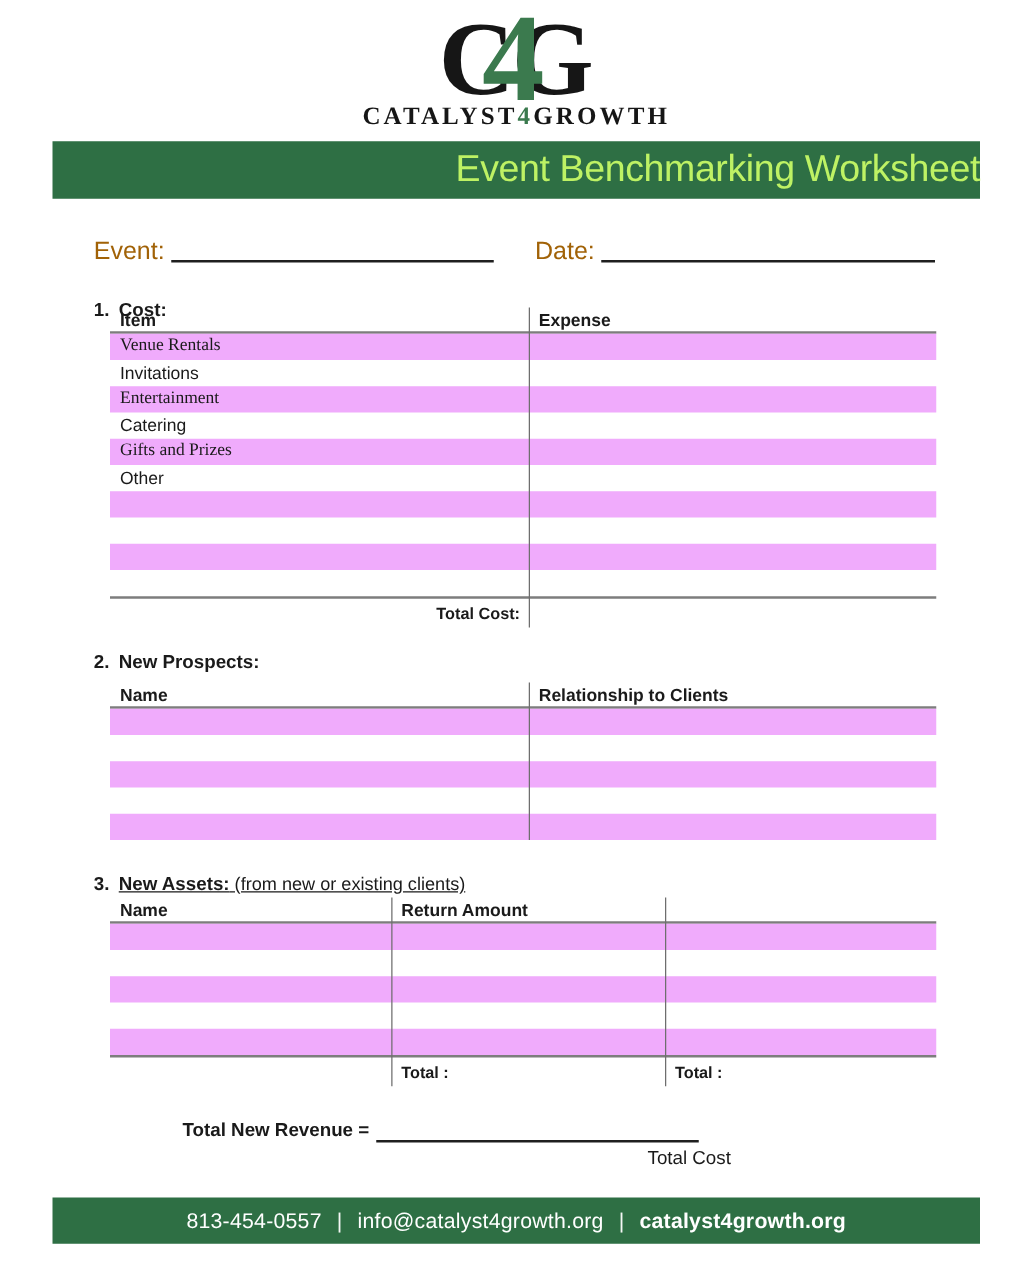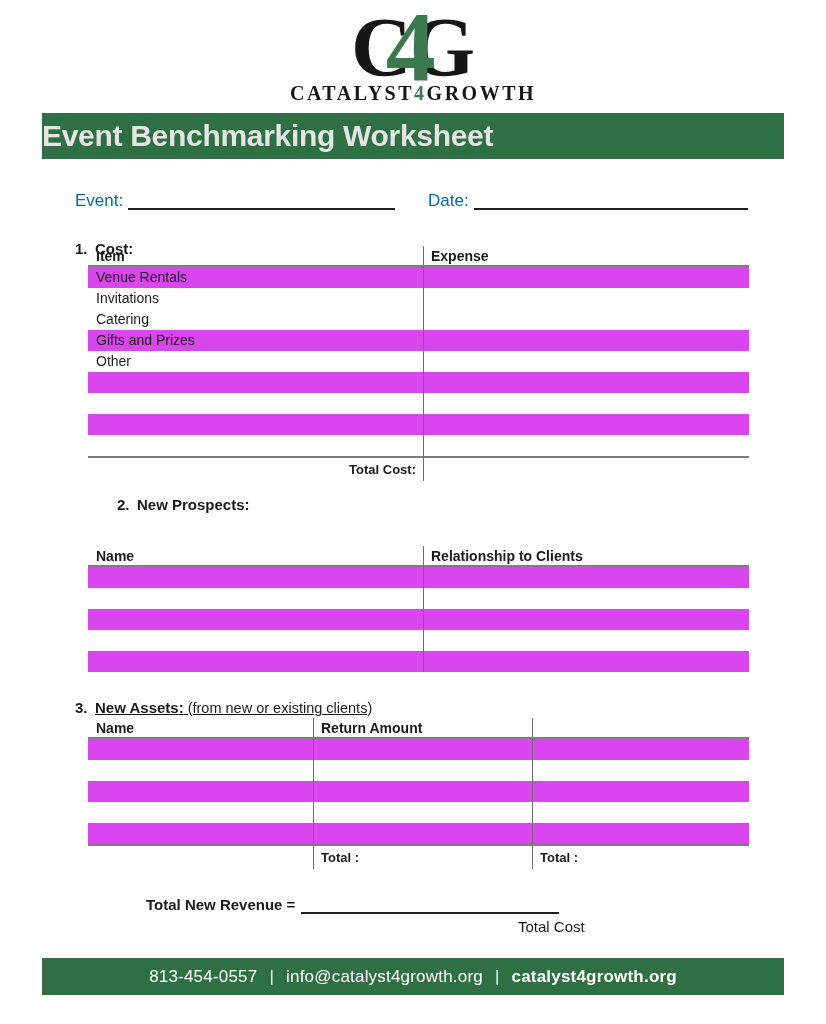--- a/index.html
+++ b/index.html
@@ -12,46 +12,46 @@
   .monogram { display:flex; justify-content:center; align-items:flex-start; height:86px;
               font-family:"Liberation Serif", serif; font-weight:bold; line-height:1; }
   .m-letter { font-size:84px; color:#161616; position:relative; z-index:1; }
   .m-four   { font-size:100px; color:#3b7a4e; position:relative; top:-9px; margin:0 -26px; z-index:2; }
   .wordmark { margin-top:-10px; font-family:"Liberation Serif", serif; font-weight:600;
               font-size:20px; letter-spacing:2.5px; color:#161616; }
   .wordmark .green4 { color:#3b7a4e; font-weight:bold; }
 
   
   .banner { position:absolute; top:113px; left:42px; width:742px; height:46px;
-            background:#2e6f44; color:#e5e5e5; text-align:left; line-height:46px;
-            font-size:30px; font-weight:bold; letter-spacing:-0.3px; }
+            background:#2e6f44; color:#bef264; text-align:right; line-height:46px;
+            font-size:30px; font-weight:normal; letter-spacing:-0.3px; }
   .footer { position:absolute; top:958px; left:42px; width:742px; height:37px;
             background:#2e6f44; color:#fff; display:flex; justify-content:center; align-items:center;
             font-size:17px; letter-spacing:0.2px; }
   .footer .sep { margin:0 12px; font-weight:normal; opacity:0.95; }
   .footer .bold { font-weight:bold; }
 
   
   .meta-row { position:absolute; top:192px; left:75px; width:673px; display:flex; gap:33px; }
   .meta-half { flex:1; display:flex; align-items:flex-end; }
-  .meta-label { font-size:17px; color:#0369a1; padding-right:5px; line-height:18px; }
+  .meta-label { font-size:20px; color:#a16207; padding-right:5px; line-height:18px; }
   .fill-line { flex:1; border-bottom:2px solid #1f1f1f; height:16px; }
 
   
   .sec-head { position:absolute; left:75px; font-size:15px; }
   .sec-num { font-weight:bold; display:inline-block; width:14px; }
   .sec-title { font-weight:bold; margin-left:6px; }
   .sec-sub { font-weight:normal; font-size:14.5px; }
 
   
   .wtable { position:absolute; left:88px; width:661px; }
   .thead { display:flex; height:21px; border-bottom:2px solid #7d7d7d; }
   .th { font-size:14px; font-weight:bold; line-height:20px; padding-left:8px; }
   .row { height:21px; }
-  .row.gray { background:#d946ef; }
+  .row.gray { background:#f0abfc;font-family:Liberation Serif, serif; }
   .rows-wrap.lined { border-bottom:2px solid #7d7d7d; }
   .vline { position:absolute; top:0; bottom:0; width:1px; background:#6e6e6e; }
   .total-row { display:flex; height:23px; align-items:center; }
   .total-cell { font-size:13px; font-weight:bold; }
   .t-right { text-align:right; padding-right:7px; }
 
   .col-a { width:335px; } .col-b { width:326px; }
   .col-1 { width:225px; } .col-2 { width:219px; } .col-3 { width:217px; }
 
   
@@ -101,41 +101,44 @@
       <div class="th col-a">Item</div>
       <div class="th col-b">Expense</div>
     </div>
     <div class="rows-wrap lined">
       <div class="row gray">
           <div class="th col-a" style="font-weight:normal;">Venue Rentals</div>
         </div>
       <div class="row">
           <div class="th col-a" style="font-weight:normal;">Invitations</div>
         </div>
+      <div class="row gray">
+          <div class="th col-a" style="font-weight:normal;">Entertainment</div>
+        </div>
       <div class="row">
           <div class="th col-a" style="font-weight:normal;">Catering</div>
         </div>
       <div class="row gray">
           <div class="th col-a" style="font-weight:normal;">Gifts and Prizes</div>
         </div>
       <div class="row">
           <div class="th col-a" style="font-weight:normal;">Other</div>
         </div>
       <div class="row gray"></div>
       <div class="row"></div>
       <div class="row gray"></div>
       <div class="row"></div>
     </div>
     <div class="total-row">
       <div class="total-cell col-a t-right">Total Cost:</div>
       <div class="col-b"></div>
     </div>
   </div>
 
-  <div class="sec-head" style="top:496px;margin-left:42px;">
+  <div class="sec-head" style="top:521px;">
     <span class="sec-num">2.</span><span class="sec-title">New Prospects:</span>
   </div>
 
   <div class="wtable" style="top:546px;">
     <div class="vline" style="left:335px;"></div>
     <div class="thead">
       <div class="th col-a">Name</div>
       <div class="th col-b">Relationship to Clients</div>
     </div>
     <div class="rows-wrap">

